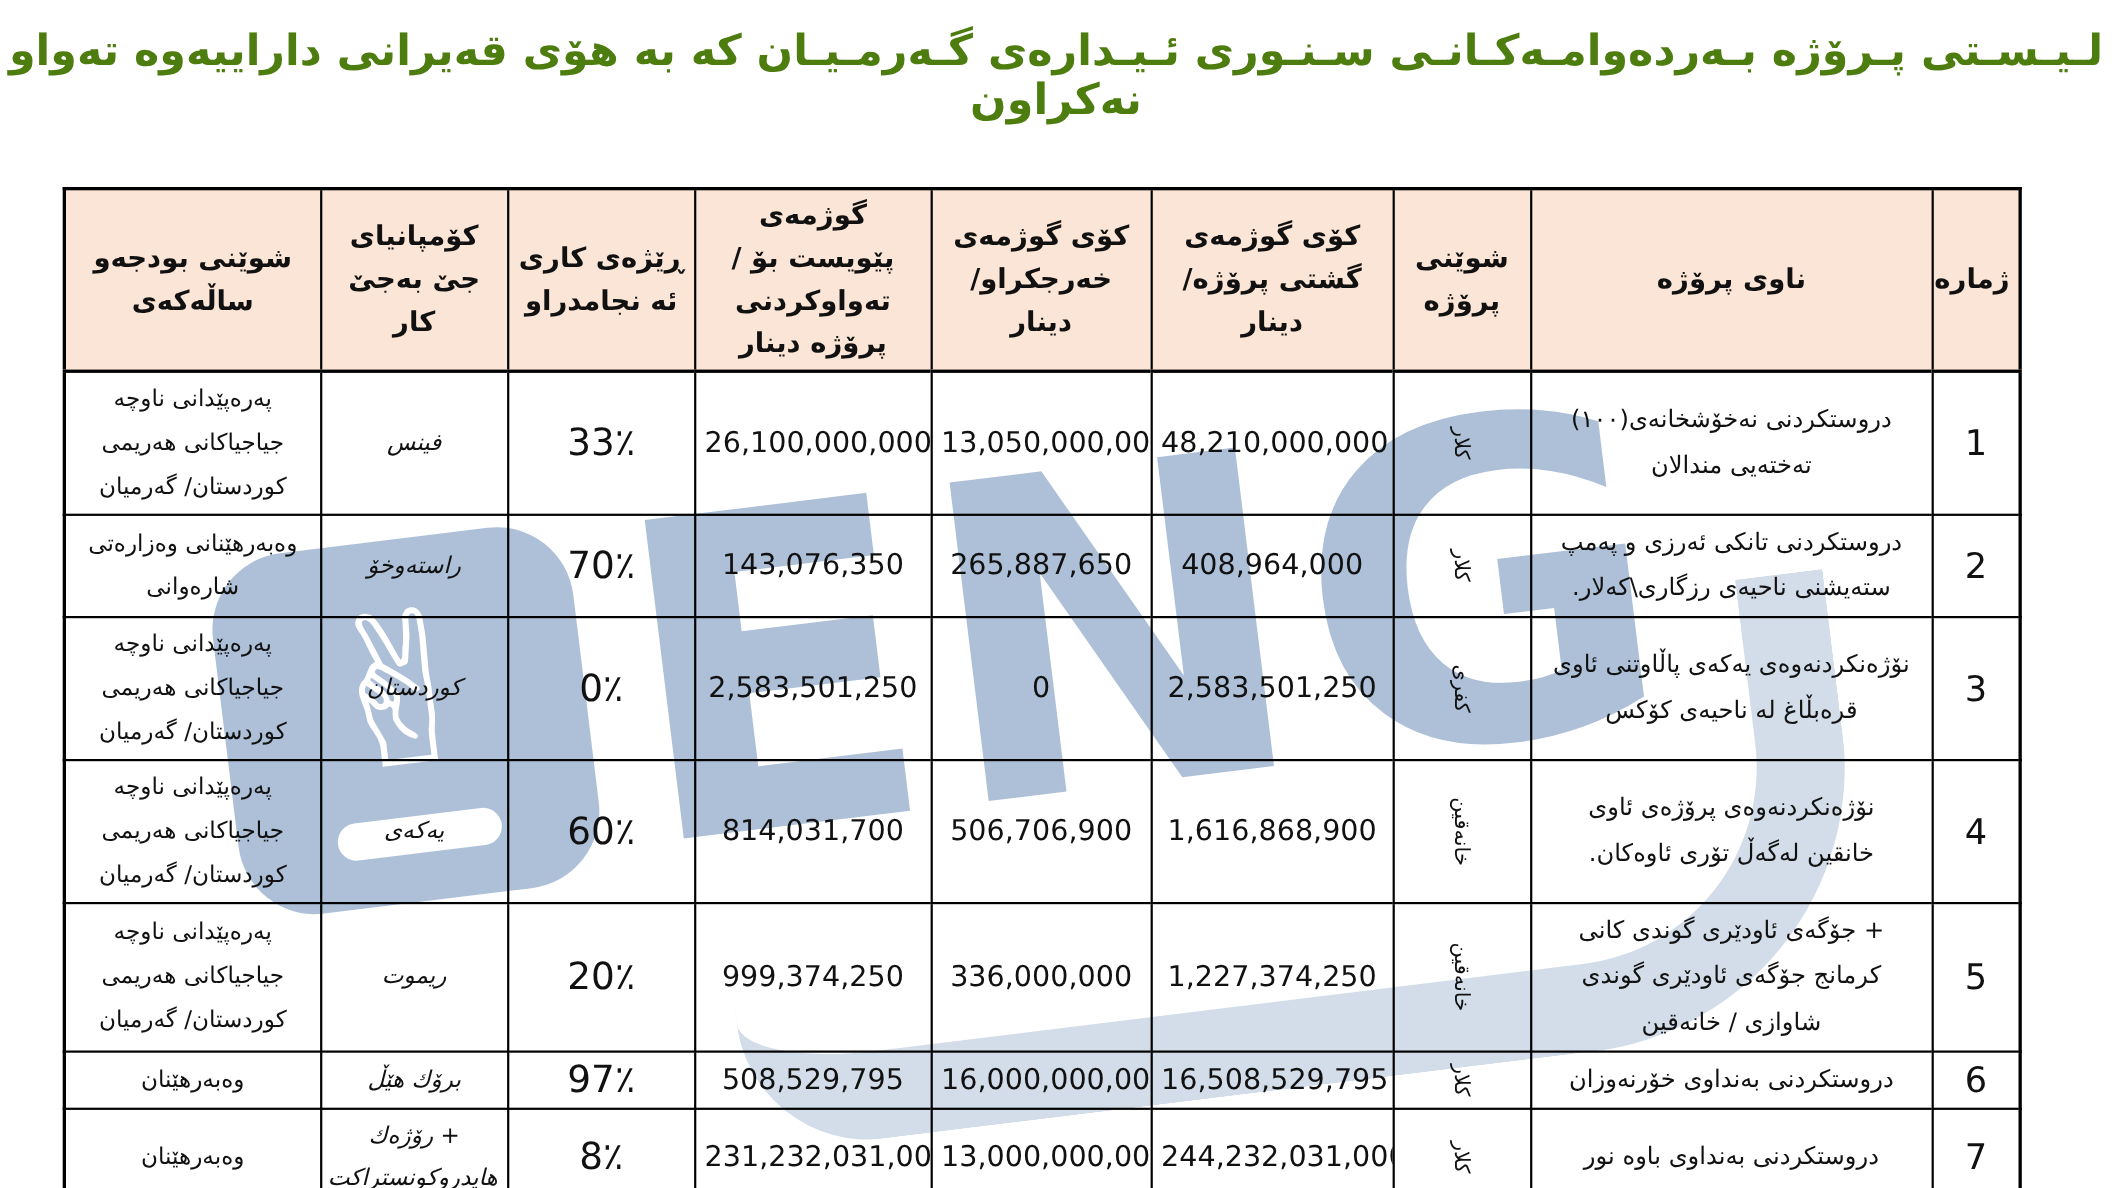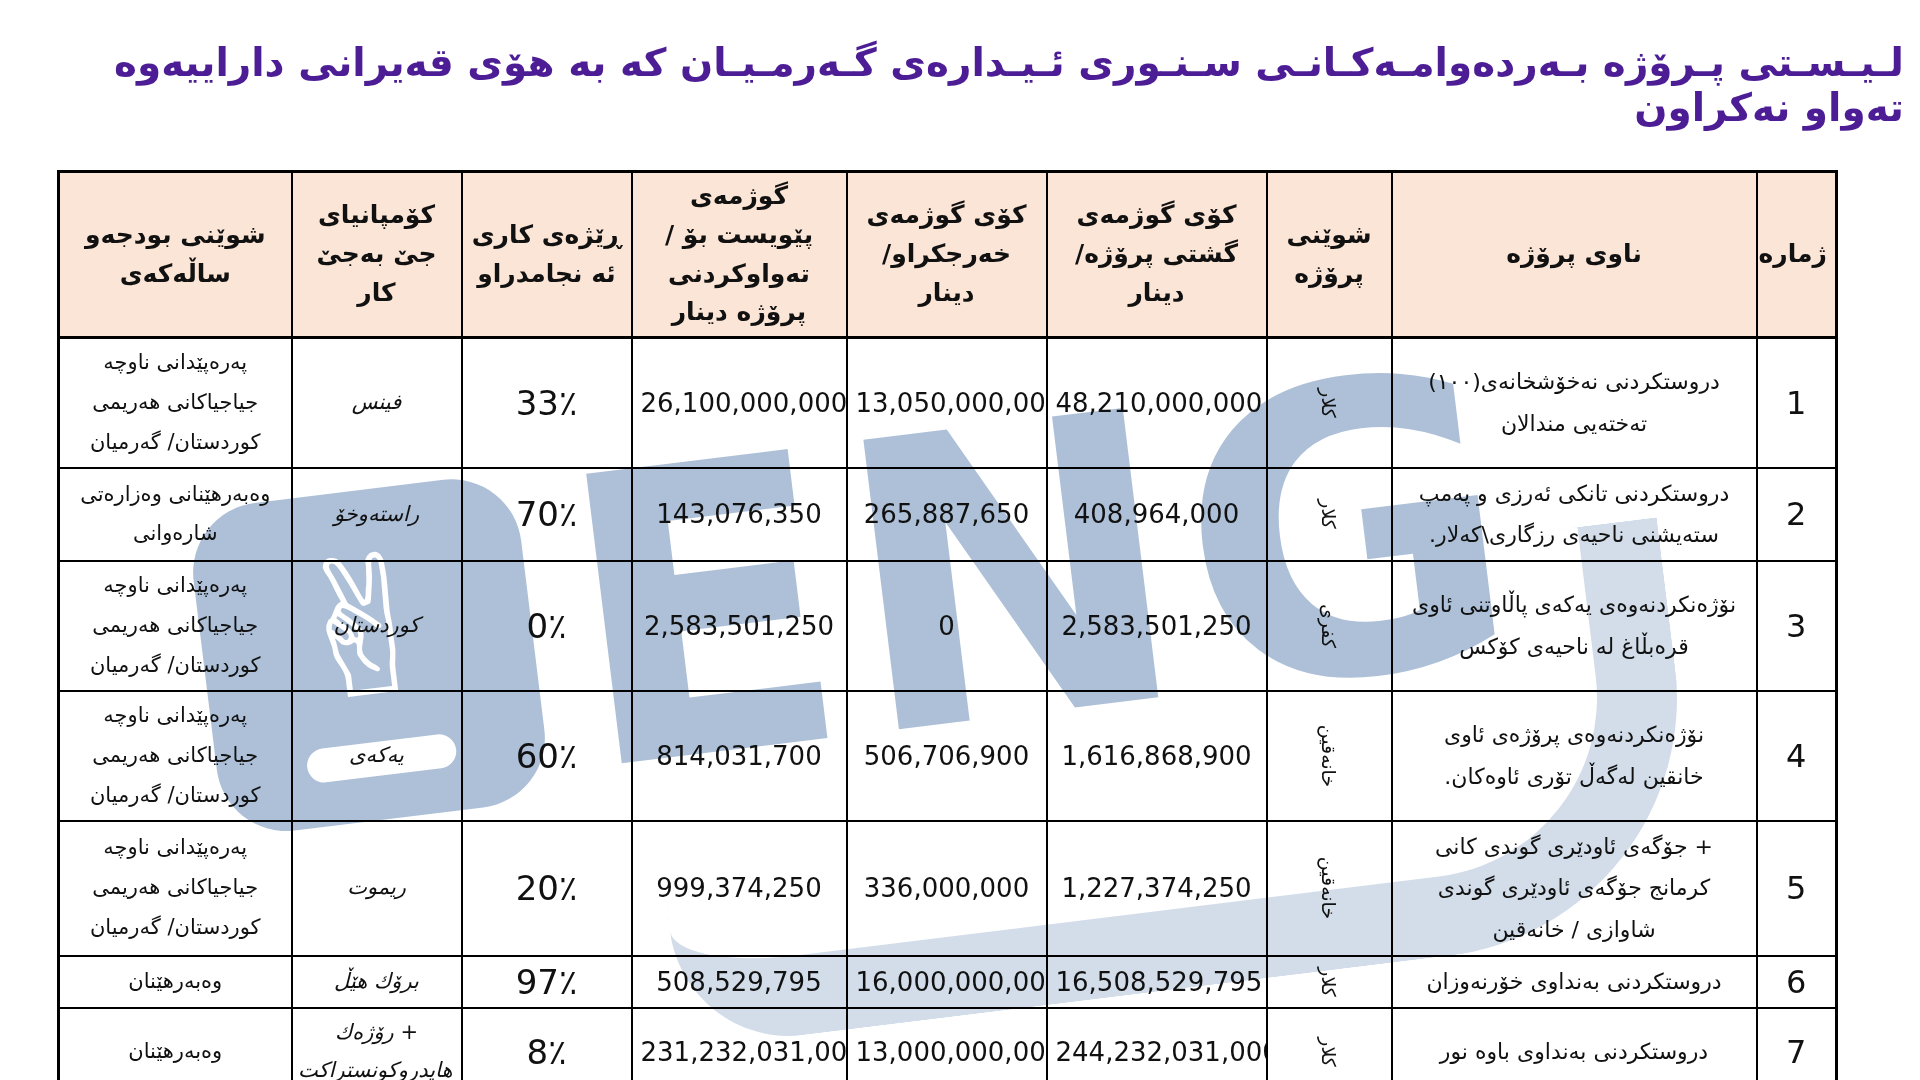--- a/index.html
+++ b/index.html
@@ -3,23 +3,23 @@
 <meta charset="utf-8">
 <style>
   html,body{margin:0;padding:0;}
   body{
     width:1920px;height:1080px;position:relative;overflow:hidden;
     background:#ffffff;
     font-family:"DejaVu Sans","Liberation Sans",sans-serif;
   }
   .page-title{
     position:absolute;top:24px;left:0;right:0;
-    text-align:right;
-    font-size:39px;font-weight:bold;color:#4c1d95;
-    margin:16px;letter-spacing:0.5px;
+    text-align:center;
+    font-size:39px;font-weight:bold;color:#4d7c0f;
+    margin:0;letter-spacing:0.5px;
     z-index:2;
   }
   
   .watermark{
     position:absolute;left:200px;top:280px;width:1400px;height:620px;
     z-index:0;pointer-events:none;
     transform:rotate(-7deg);
     display:flex;align-items:center;gap:36px;
     direction:ltr;
     opacity:0.95;

